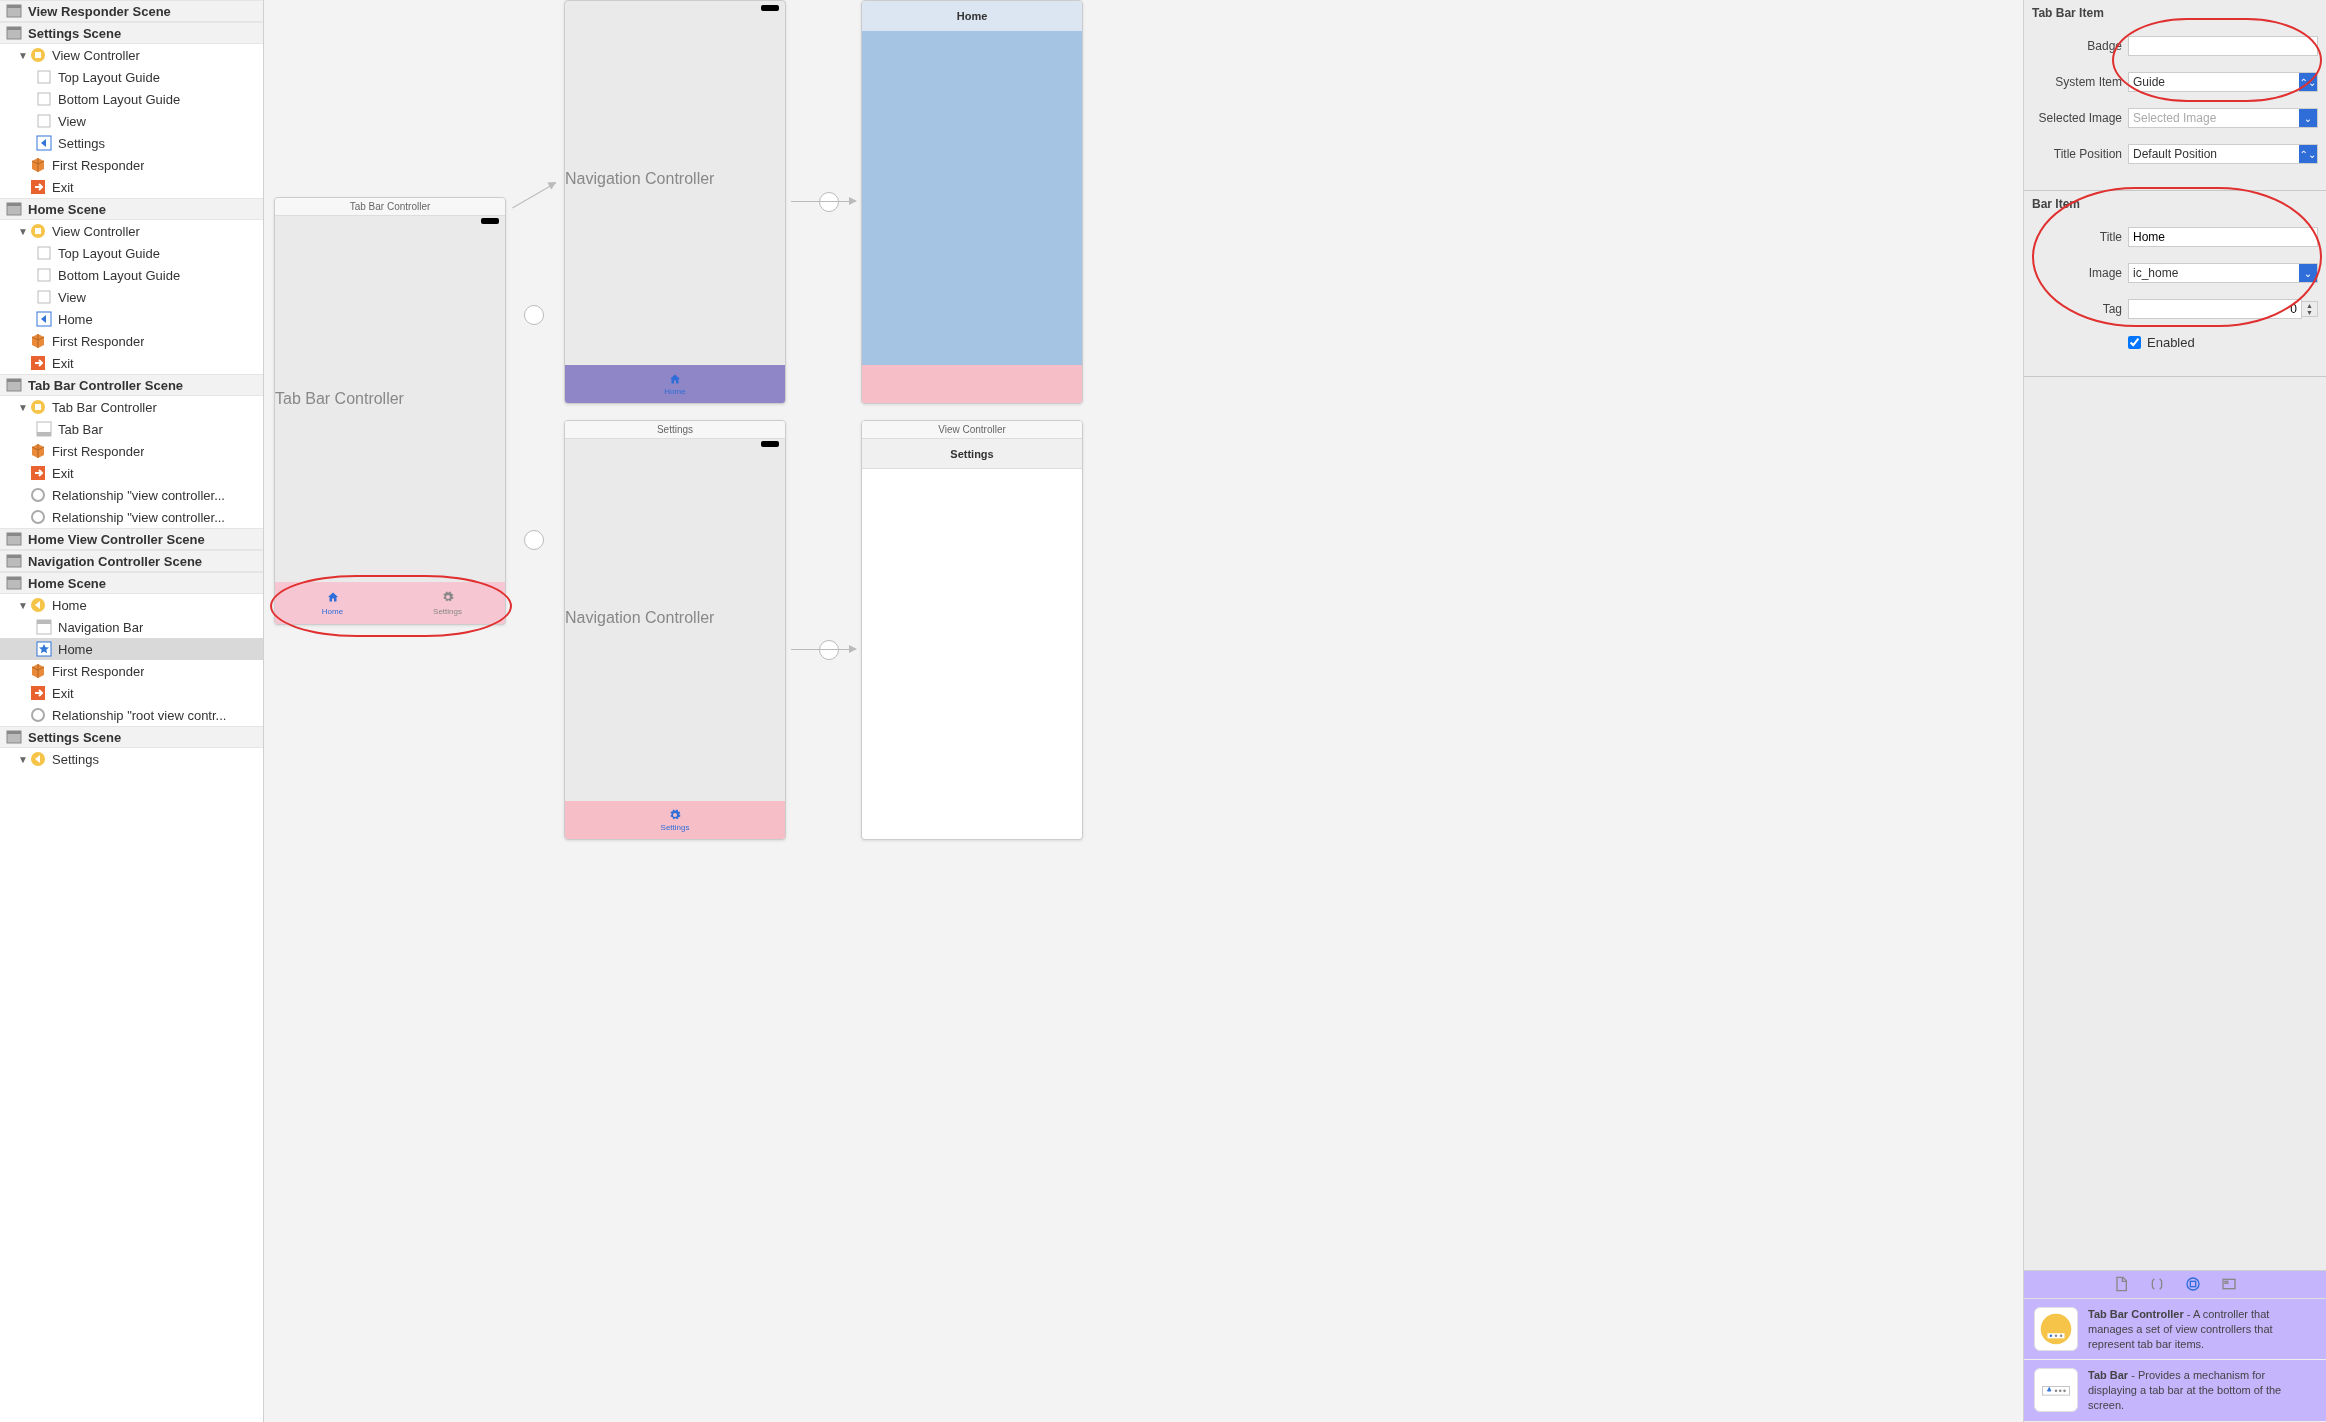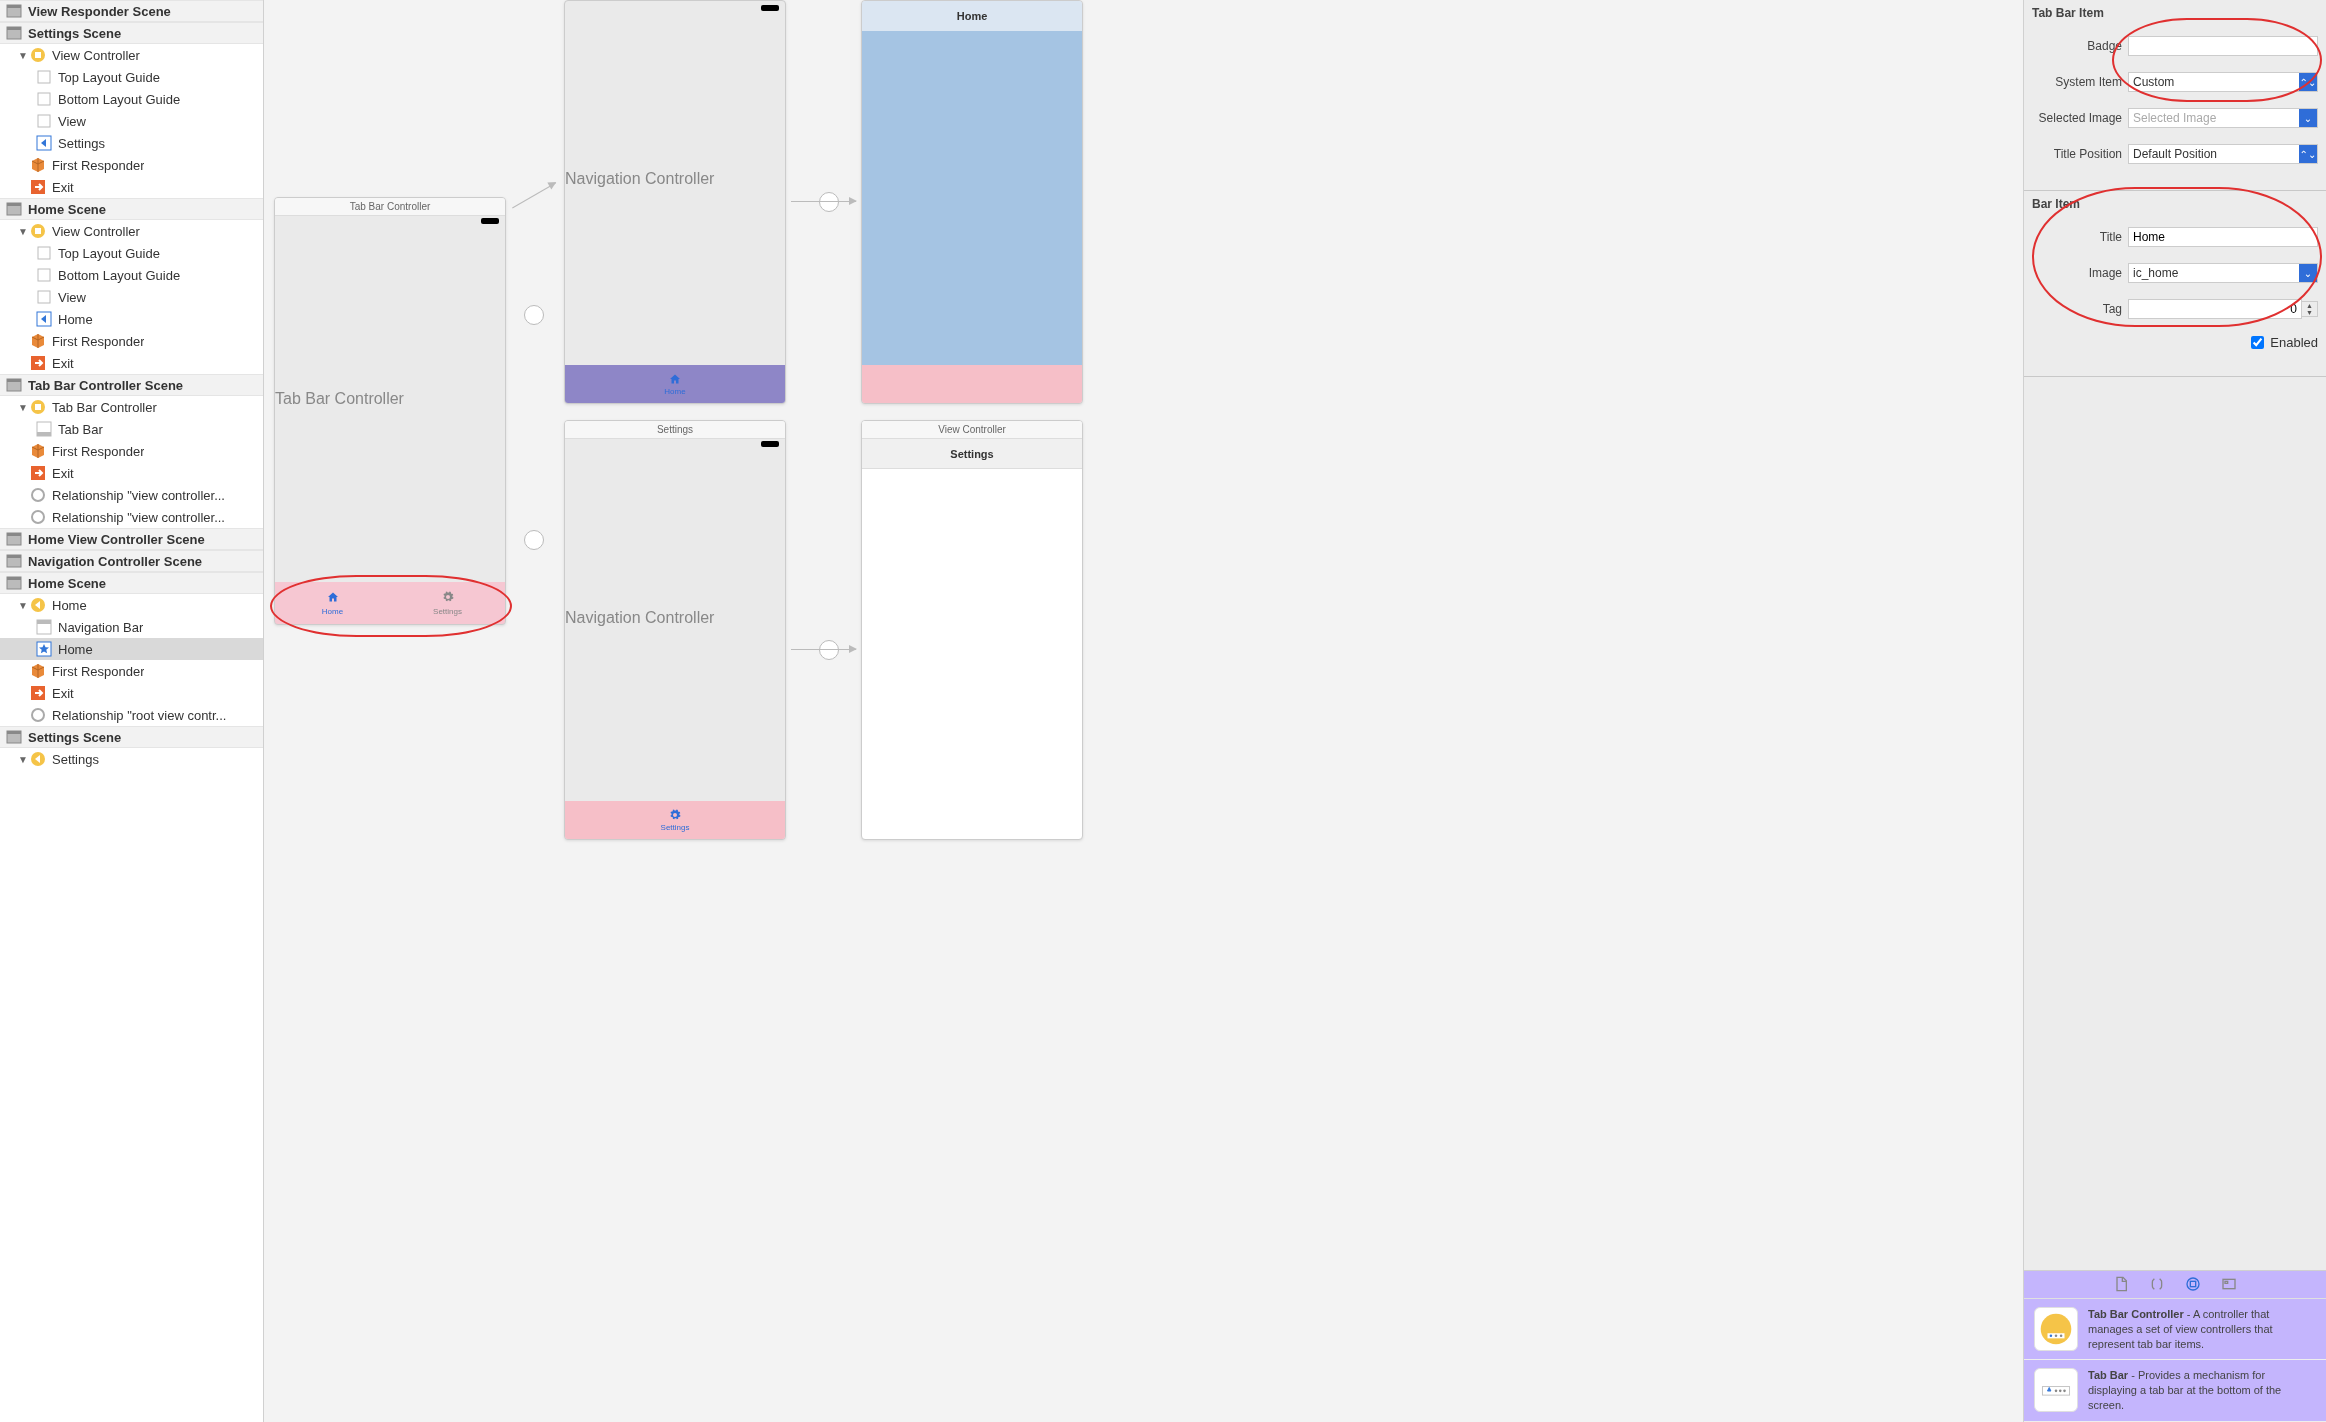--- a/index.html
+++ b/index.html
@@ -35,21 +35,21 @@
   .segue-arrow { position: absolute; height: 1px; background: #bbb; }
   .segue-arrow::after { content: ""; position: absolute; right: -1px; top: -4px; width: 0; height: 0; border-left: 8px solid #bbb; border-top: 4px solid transparent; border-bottom: 4px solid transparent; }
   
   .red-circle { position: absolute; border: 2px solid #e03030; border-radius: 50%/70%; pointer-events: none; }
   
   
   .rightpane { width: 303px; display: flex; flex-direction: column; border-left: 1px solid #d0d0d0; background: #ececec; }
   .insp { flex: 0 0 auto; }
   .insp-section { border-bottom: 1px solid #c8c8c8; padding: 6px 8px 10px; }
   .insp-header { font-weight: 600; font-size: 12px; color: #444; margin-bottom: 6px; }
-  .form-row { display: flex; align-items: center; margin: 16px 0; justify-content: flex-end; }
+  .form-row { display: flex; align-items: center; margin: 16px 0; }
   .form-label { width: 96px; text-align: right; font-size: 12px; color: #444; padding-right: 6px; }
   .form-label.ck { width: 96px; }
   .form-input { flex: 1; height: 20px; border: 1px solid #ccc; background: #fff; font-size: 12px; padding: 0 4px; }
   .form-select { flex: 1; height: 20px; display: flex; border: 1px solid #ccc; background: #fff; font-size: 12px; }
   .form-select .sv { flex: 1; padding: 2px 4px; }
   .form-select .sv.ph { color: #aaa; }
   .form-select .dd { width: 18px; background: #2f6dd8; display: flex; align-items: center; justify-content: center; color: #fff; font-size: 10px; }
   .stepper { width: 16px; display: flex; flex-direction: column; border: 1px solid #ccc; border-left: none; }
   .stepper div { flex: 1; text-align: center; font-size: 7px; color: #555; }
   
@@ -496,21 +496,21 @@
   <div class="insp">
     <div class="insp-section" style="position:relative;">
       <div class="insp-header">Tab Bar Item</div>
       <div class="form-row">
         <div class="form-label">Badge</div>
         <input class="form-input" value="" style="">
       </div>
       <div class="form-row">
         <div class="form-label">System Item</div>
         <div class="form-select">
-          <div class="sv">Custom</div>
+          <div class="sv">Guide</div>
           <div class="dd">⌃⌄</div>
         </div>
       </div>
       <div class="form-row">
         <div class="form-label">Selected Image</div>
         <div class="form-select">
           <div class="sv ph">Selected Image</div>
           <div class="dd">⌄</div>
         </div>
       </div>

